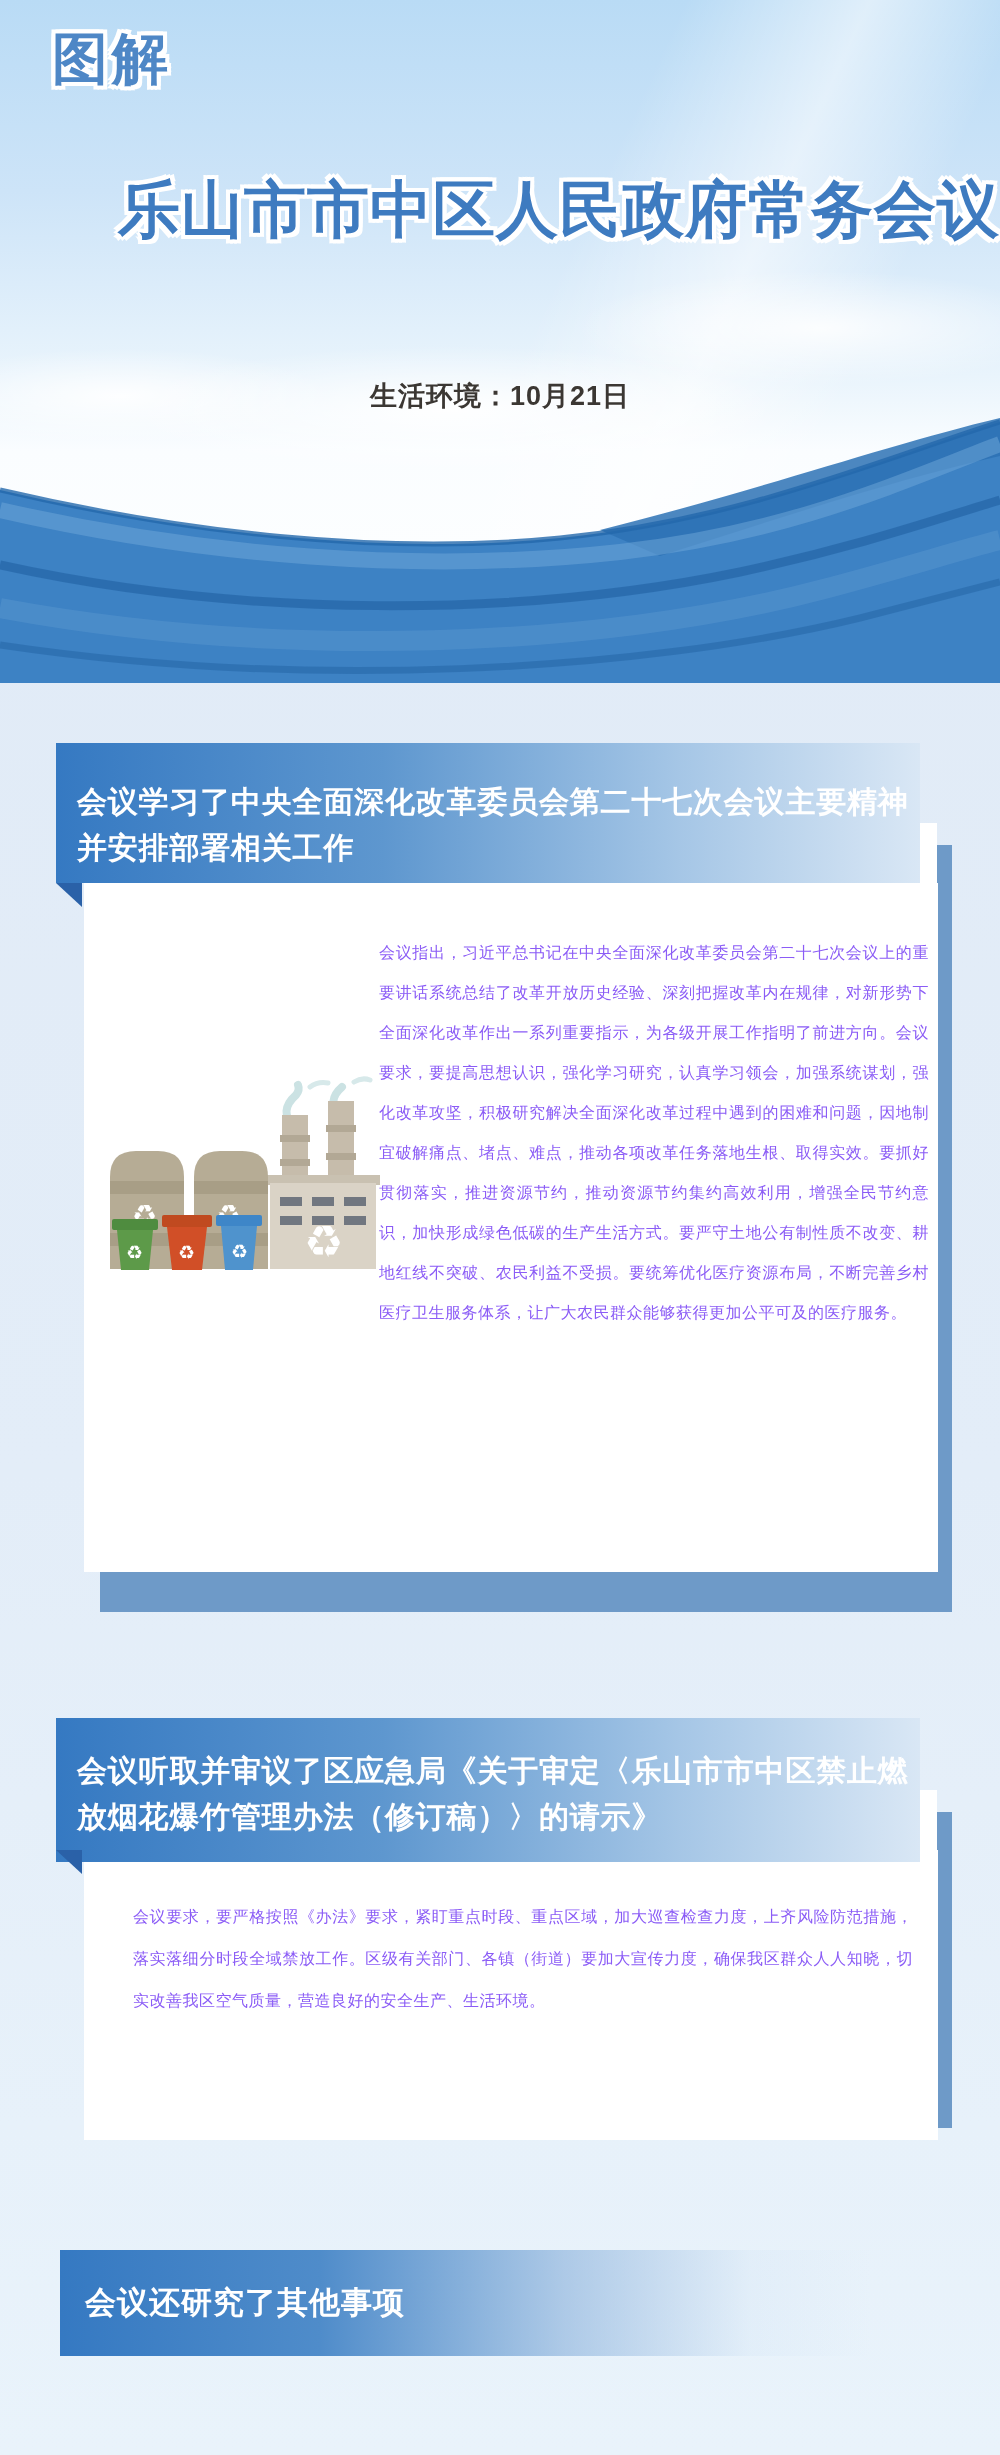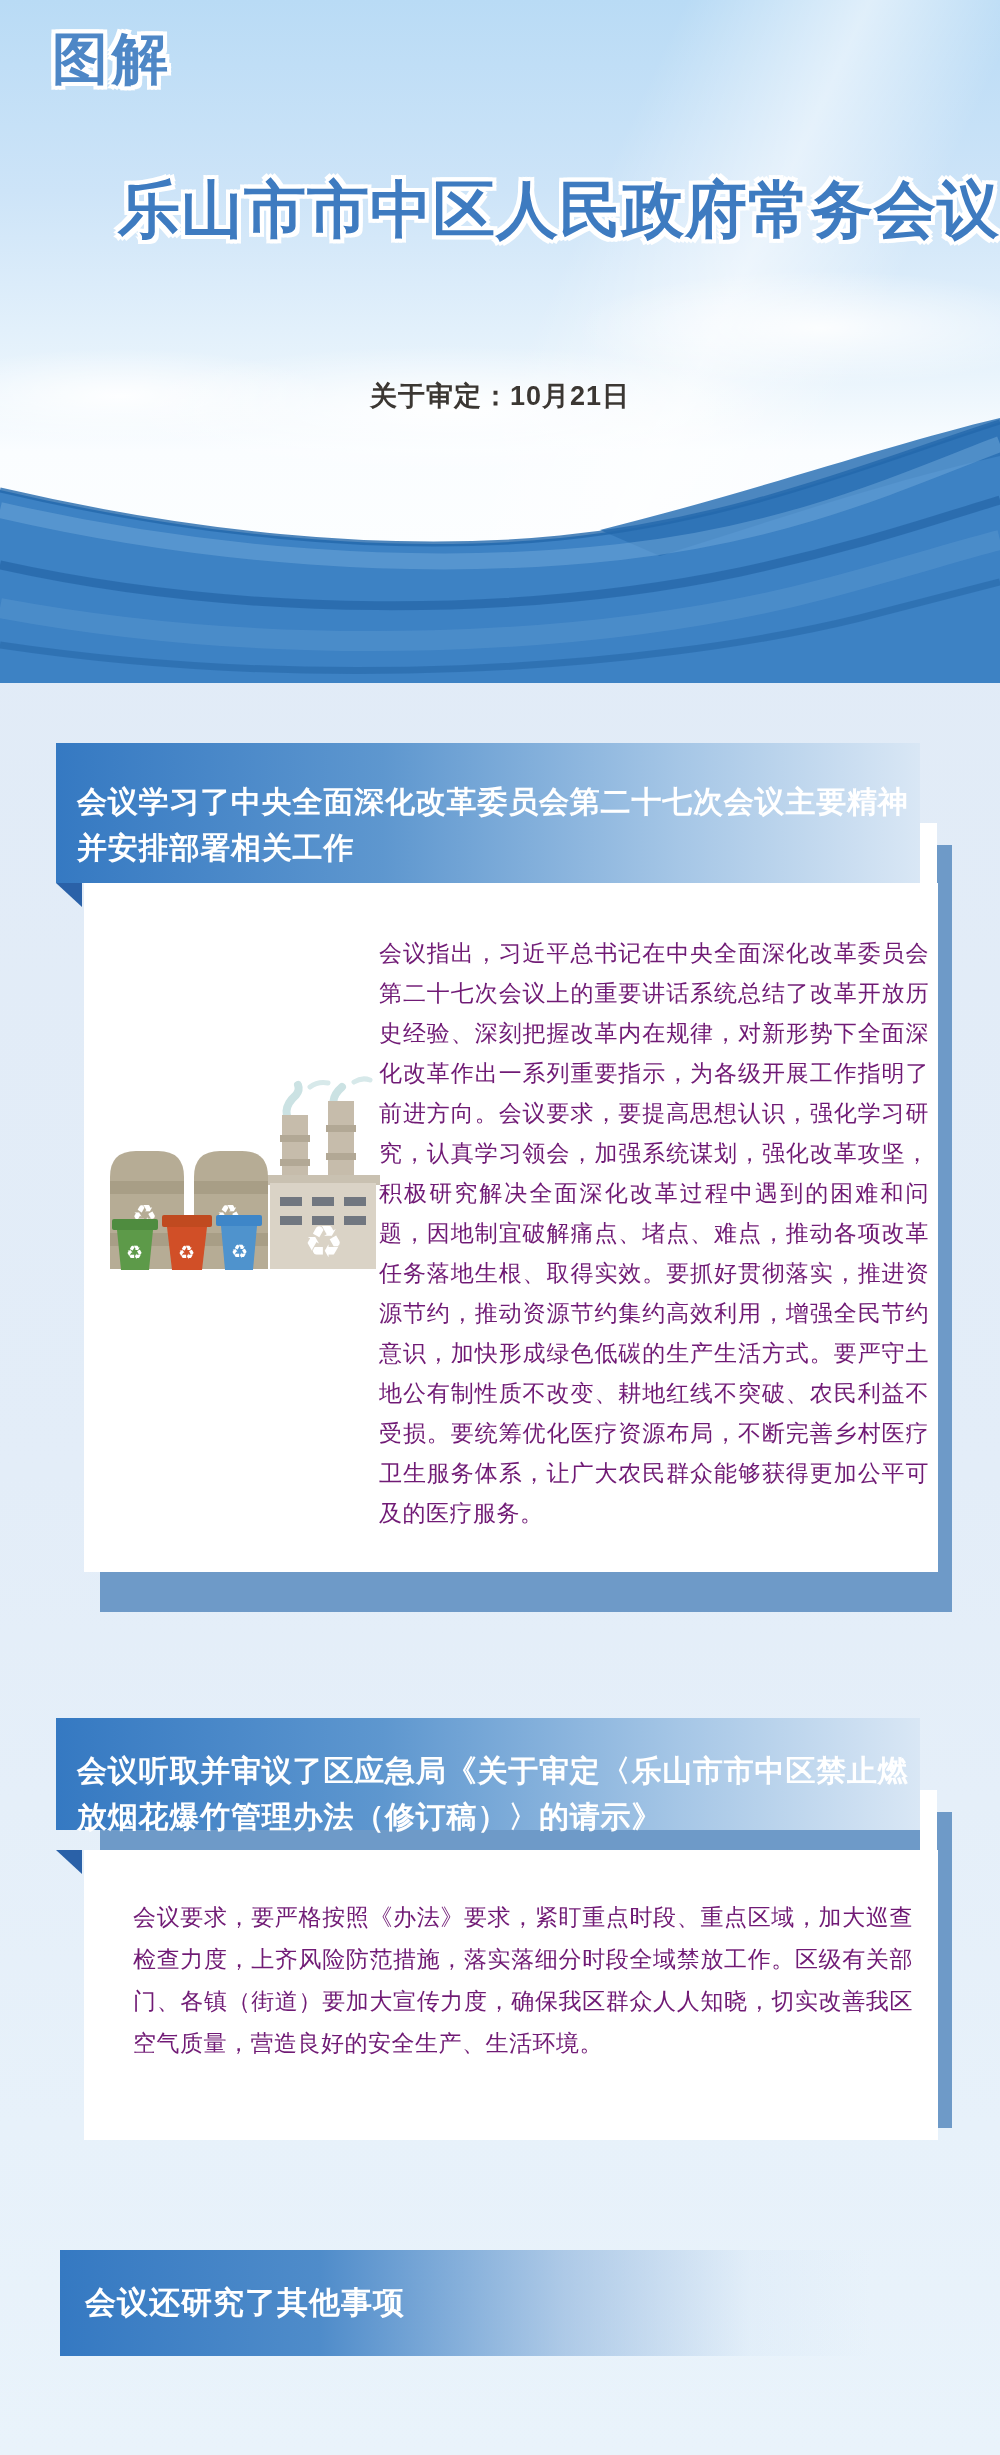--- a/index.html
+++ b/index.html
@@ -56,21 +56,21 @@
   }
   .banner-1 h2{padding-top:36px;}
   .banner-2 h2{padding-top:30px;}
   .ribbon-sliver{position:absolute;width:17px;background:#ffffff;z-index:4;}
   .ribbon-fold{
     position:absolute;width:26px;height:24px;background:#2a61a8;z-index:4;
     clip-path:polygon(0 0,100% 0,100% 100%);
   }
   .section-body{
     position:absolute;margin:0;
-    font-size:23px;letter-spacing:0.5px;color:#701a75;z-index:3;
+    font-size:16px;letter-spacing:0.5px;color:#8b5cf6;z-index:3;
     text-align:justify;
   }
   .body-1{left:295px;top:50px;width:550px;line-height:40px;}
   .body-2{left:49px;top:46px;width:780px;line-height:42px;}
   .banner-3{
     position:absolute;left:60px;top:2250px;width:812px;height:106px;z-index:3;
     background:linear-gradient(90deg,#3579c2 0%,#4f8cca 32%,rgba(125,168,215,.55) 62%,rgba(190,215,240,.15) 85%,rgba(222,235,248,0) 100%);
   }
   .banner-3 h2{
     margin:0;padding-left:25px;width:760px;
@@ -79,21 +79,21 @@
   .illus{position:absolute;left:20px;top:190px;width:278px;height:212px;z-index:3;}
 </style>
 </head>
 <body>
 
 <div class="page">
 
   <div class="hero">
     <div class="badge">图解</div>
     <h1 class="main-title">乐山市市中区人民政府常务会议</h1>
-    <div class="meeting-time">关于审定：10月21日</div>
+    <div class="meeting-time">生活环境：10月21日</div>
 
     <svg class="wave" viewBox="0 0 1000 323" preserveAspectRatio="none">
       <path d="M0,130 C180,172 380,196 560,178 C740,160 880,100 1000,62 L1000,323 L0,323 Z" fill="#3d82c4"></path>
       <path d="M600,170 C760,130 890,84 1000,58 L1000,96 C900,118 780,158 660,196 Z" fill="#2d72b5" opacity="0.85"></path>
       <path d="M0,130 C180,172 380,196 560,178 C740,160 880,100 1000,62" fill="none" stroke="#2368ab" stroke-width="5" opacity="0.8"></path>
       <path d="M0,150 C200,196 420,214 620,192 C790,173 900,122 1000,84" fill="none" stroke="#6fa7da" stroke-width="16" opacity="0.5"></path>
       <path d="M0,205 C240,258 520,258 740,212 C860,186 940,158 1000,140" fill="none" stroke="#1d5c9e" stroke-width="9" opacity="0.55"></path>
       <path d="M0,248 C280,300 600,288 820,230 C900,209 960,190 1000,180" fill="none" stroke="#5e9bd3" stroke-width="20" opacity="0.4"></path>
       <path d="M0,285 C300,330 640,312 860,258 C920,243 970,230 1000,222" fill="none" stroke="#1f5f9f" stroke-width="7" opacity="0.45"></path>
     </svg>
@@ -144,21 +144,21 @@
   <div class="banner banner-1" style="left:56px;top:743px;width:864px;height:140px;">
     <h2>会议学习了中央全面深化改革委员会第二十七次会议主要精神并安排部署相关工作</h2>
   </div>
   <div class="ribbon-sliver" style="left:920px;top:823px;height:60px;"></div>
   <div class="ribbon-fold" style="left:56px;top:883px;"></div>
 
   <div class="card-shadow" style="left:100px;top:1812px;width:852px;height:316px;"></div>
   <div class="card" style="left:84px;top:1850px;width:854px;height:290px;">
     <p class="section-body body-2">会议要求，要严格按照《办法》要求，紧盯重点时段、重点区域，加大巡查检查力度，上齐风险防范措施，落实落细分时段全域禁放工作。区级有关部门、各镇（街道）要加大宣传力度，确保我区群众人人知晓，切实改善我区空气质量，营造良好的安全生产、生活环境。</p>
   </div>
-  <div class="banner banner-2" style="left:56px;top:1718px;width:864px;height:112px;">
+  <div class="banner banner-2" style="left:56px;top:1718px;width:864px;height:144px;">
     <h2>会议听取并审议了区应急局《关于审定〈乐山市市中区禁止燃放烟花爆竹管理办法（修订稿）〉的请示》</h2>
   </div>
   <div class="ribbon-sliver" style="left:920px;top:1790px;height:60px;"></div>
   <div class="ribbon-fold" style="left:56px;top:1850px;"></div>
 
   <div class="banner-3">
     <h2>会议还研究了其他事项</h2>
   </div>
 
 </div>

